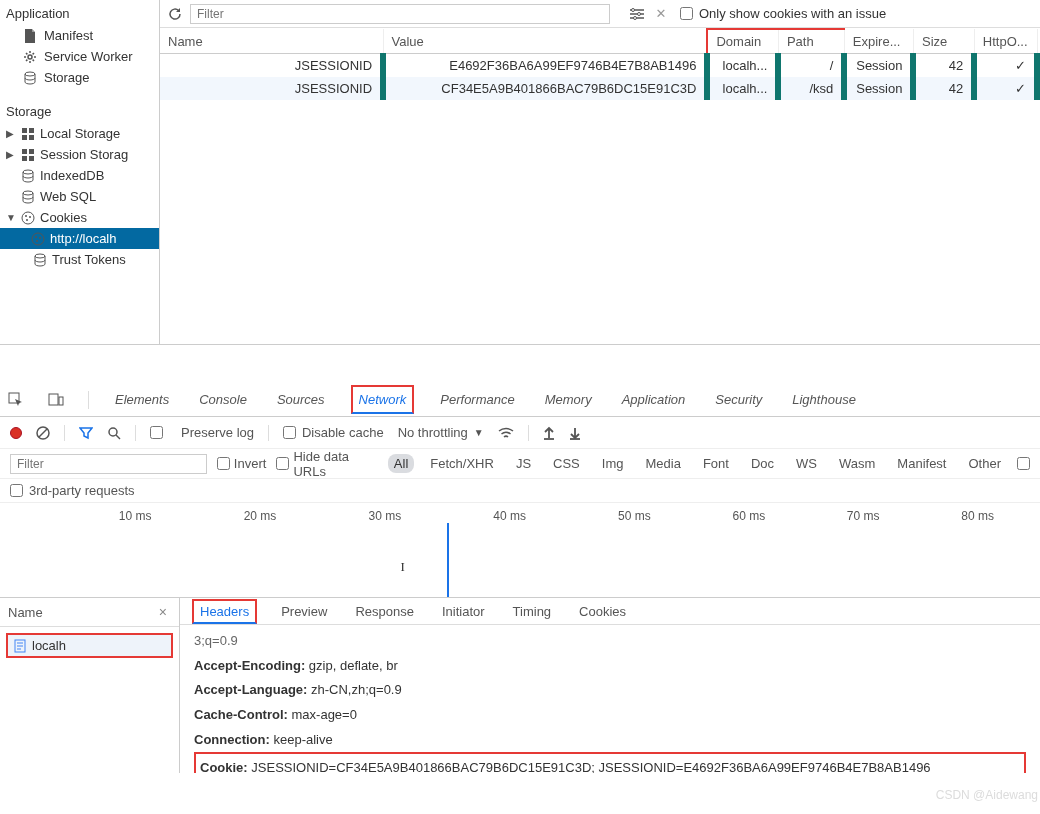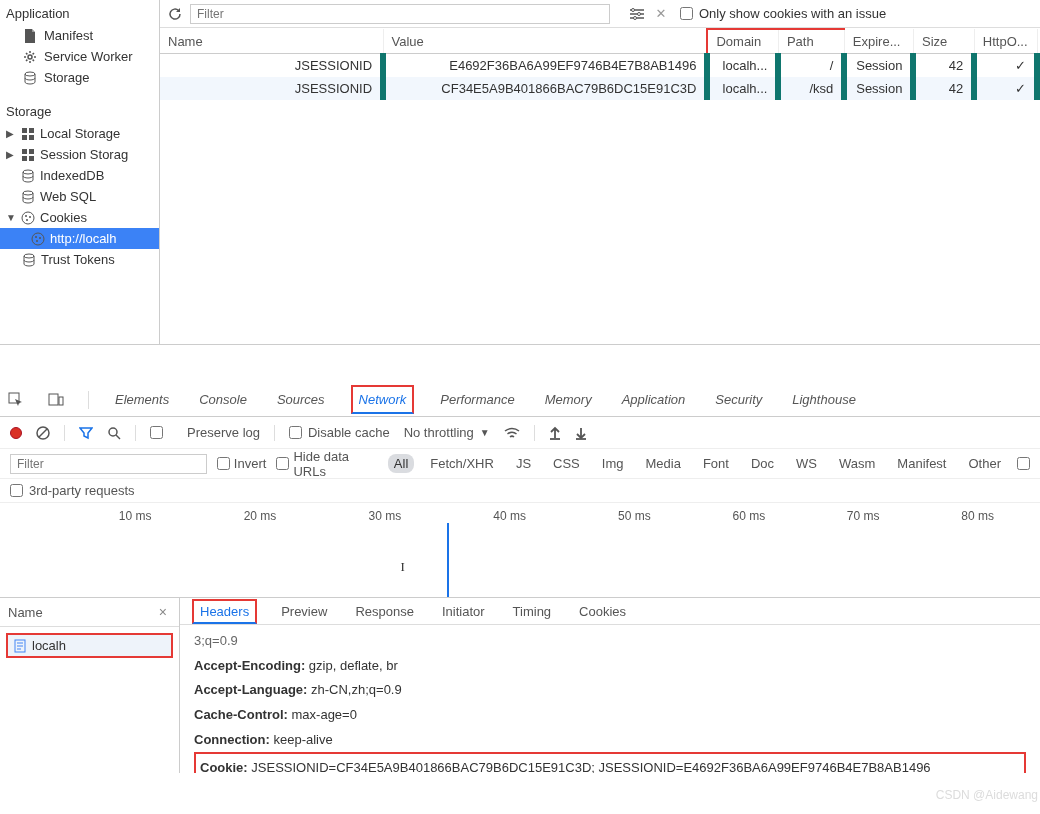--- a/index.html
+++ b/index.html
@@ -2,21 +2,21 @@
 <html><head>
 <meta charset="utf-8">
 <style>
 * { box-sizing: border-box; margin: 0; padding: 0; font-family: "Segoe UI", Arial, sans-serif; }
 body { width: 1040px; height: 814px; background: #fff; color: #333; font-size: 13px; overflow: hidden; }
 .top-pane { display: flex; height: 345px; border-bottom: 1px solid #ccc; }
 .sidebar { width: 160px; border-right: 1px solid #ccc; background: #fff; padding: 4px 0; overflow: hidden; }
 .sidebar-heading { padding: 2px 6px; font-size: 13px; color: #333; margin-bottom: 2px; }
 .sidebar-item { display: flex; align-items: center; padding: 3px 4px 3px 22px; cursor: pointer; white-space: nowrap; overflow: hidden; }
 .sidebar-item .icn { width: 16px; margin-right: 6px; display: inline-flex; justify-content: center; color: #555; }
-.sidebar-item.selected { background: #3b82f6; color: #fff; }
+.sidebar-item.selected { background: #0369a1; color: #fff; }
 .tree-item { padding-left: 6px; display: flex; align-items: center; white-space: nowrap; overflow: hidden; }
 .tree-caret { width: 12px; display: inline-block; color: #555; font-size: 10px; margin-right: 2px; }
 .tree-icn { width: 16px; margin-right: 4px; display: inline-flex; justify-content: center; color: #555; }
 .sidebar-sub { padding-left: 30px; display: flex; align-items: center; white-space: nowrap; overflow: hidden; cursor: pointer; }
 .sidebar-sub .tree-icn { margin-right: 4px; }
 .main-top { flex: 1; display: flex; flex-direction: column; }
 .toolbar { display: flex; align-items: center; height: 28px; border-bottom: 1px solid #ddd; padding: 0 6px; gap: 6px; }
 .toolbar .filter-input { flex: 1; max-width: 420px; border: 1px solid #ccc; height: 20px; padding: 0 6px; font-size: 12px; color: #888; background: #fff; }
 .toolbar .ticon { width: 18px; height: 18px; display: inline-flex; align-items: center; justify-content: center; color: #555; }
 .tbl { width: 100%; border-collapse: collapse; }
@@ -160,21 +160,21 @@
       <span class="tree-icn">
           <svg width="14" height="14" viewBox="0 0 14 14">
             <circle cx="7" cy="7" r="6" fill="none" stroke="currentColor"></circle>
             <circle cx="5" cy="5" r="1" fill="currentColor"></circle>
             <circle cx="9" cy="6" r="1" fill="currentColor"></circle>
             <circle cx="6" cy="9" r="1" fill="currentColor"></circle>
           </svg>
         </span>
       <span>http://localh</span>
     </div>
-    <div class="tree-item sidebar-item" style="padding-left:7px">
+    <div class="tree-item sidebar-item" style="padding-left:18px">
       <span class="tree-caret"></span>
       <span class="tree-icn">
           <svg width="14" height="14" viewBox="0 0 14 14">
             <ellipse cx="7" cy="3" rx="5" ry="2" fill="none" stroke="currentColor"></ellipse>
             <path d="M2 3v8c0 1.1 2.2 2 5 2s5-.9 5-2V3" fill="none" stroke="currentColor"></path>
             <path d="M2 7c0 1.1 2.2 2 5 2s5-.9 5-2" fill="none" stroke="currentColor"></path>
           </svg>
         </span>
       <span>Trust Tokens</span>
     </div>
@@ -281,21 +281,21 @@
           <path d="M1 2h12L9 7v5l-4-2V7z" fill="none" stroke="currentColor" stroke-width="1.5"></path>
         </svg>
       </span>
     <span>
         <svg width="14" height="14" viewBox="0 0 14 14">
           <circle cx="6" cy="6" r="4" fill="none" stroke="currentColor" stroke-width="1.5"></circle>
           <line x1="9" y1="9" x2="13" y2="13" stroke="currentColor" stroke-width="1.5"></line>
         </svg>
       </span>
     <span style="width:1px;height:16px;background:#ddd"></span>
-    <label style="display:flex;align-items:center;gap:24px">
+    <label style="display:flex;align-items:center;gap:18px">
         <input type="checkbox" style="">
         <span>Preserve log</span>
       </label>
     <span style="width:1px;height:16px;background:#ddd"></span>
     <label style="display:flex;align-items:center;gap:6px">
         <input type="checkbox" style="">
         <span>Disable cache</span>
       </label>
     <span style="display:flex;align-items:center;gap:6px">
         <span>No throttling</span> 

